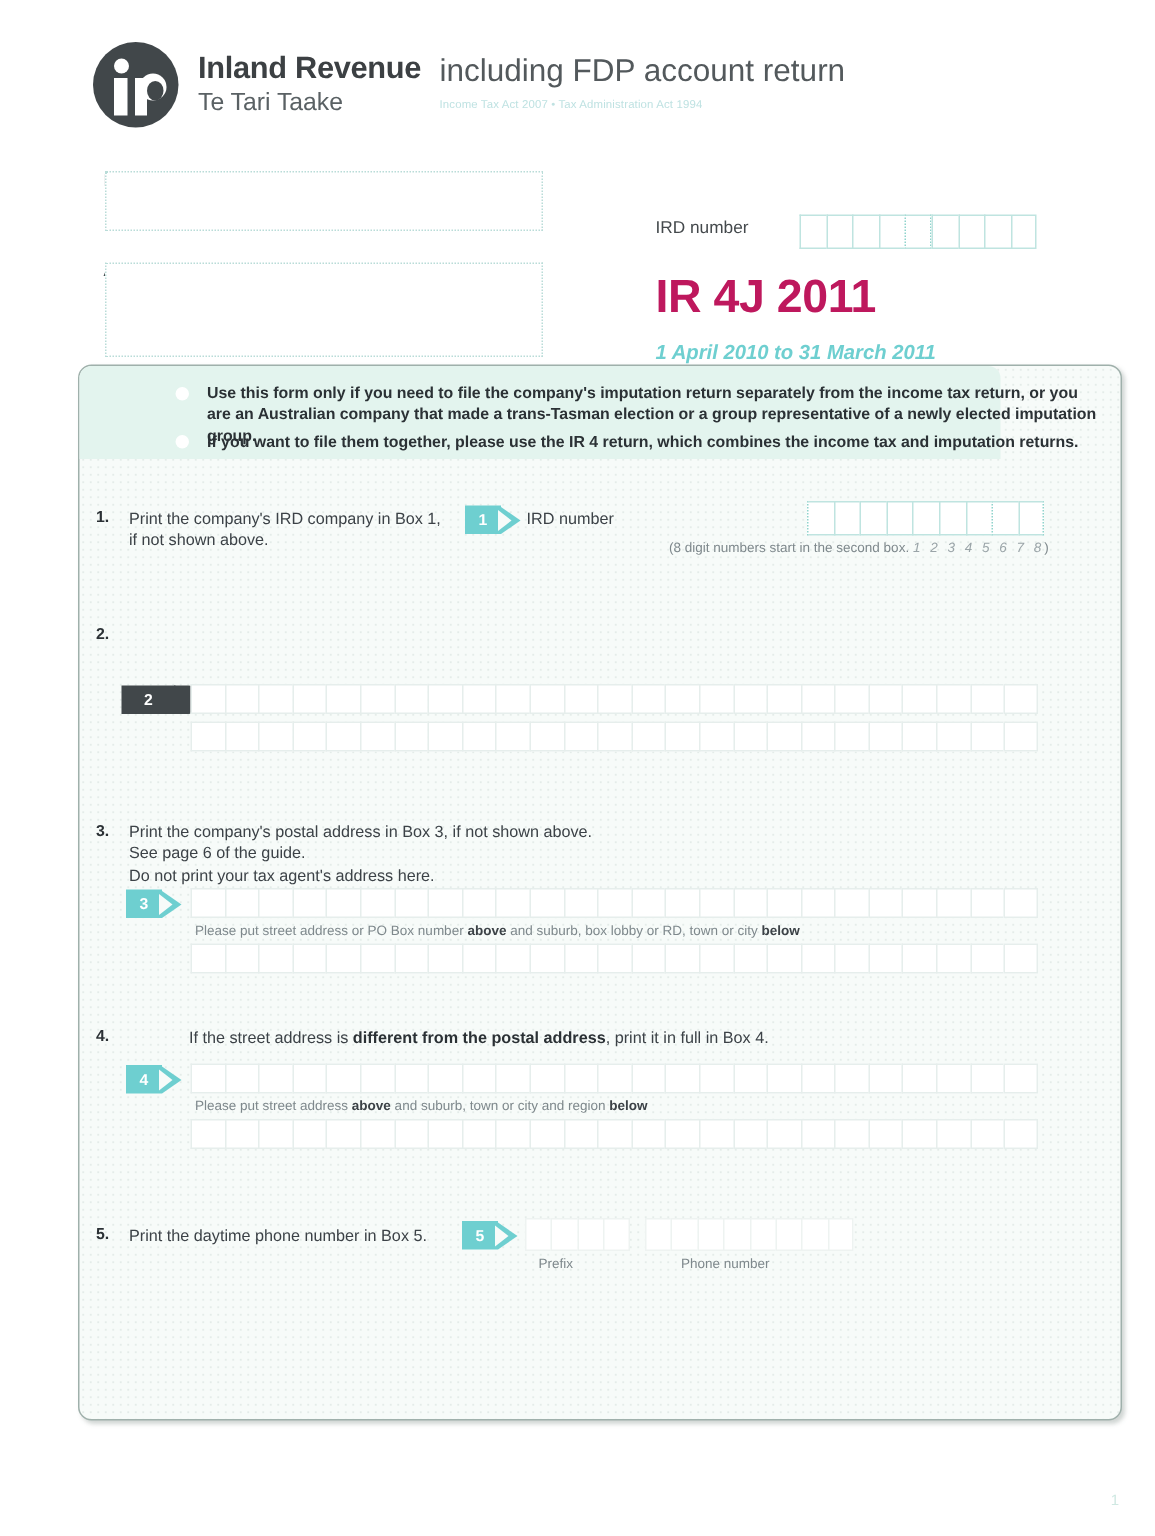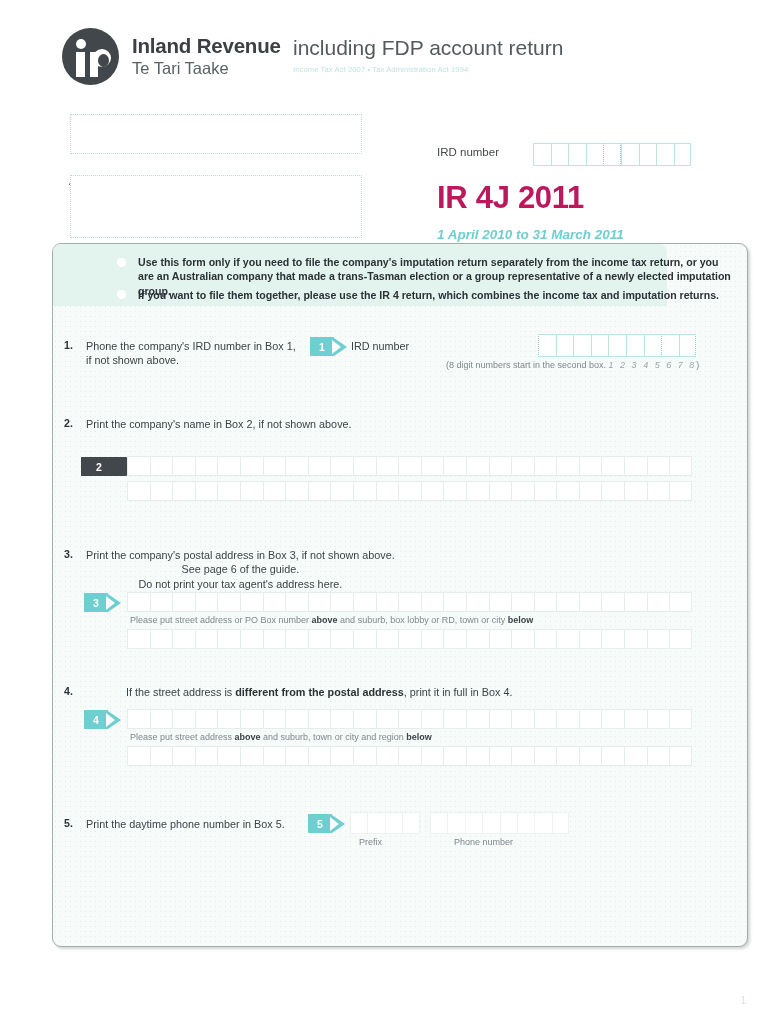--- a/index.html
+++ b/index.html
@@ -355,21 +355,21 @@
 
   <div id="banner">
     <div class="bullet" id="bullet-1"></div>
     <div class="banner-line" id="banner-line-1">Use this form only if you need to file the company's imputation return separately from the income tax return, or you are an Australian company that made a trans-Tasman election or a group representative of a newly elected imputation group.</div>
     <div class="bullet" id="bullet-2"></div>
     <div class="banner-line" id="banner-line-2">If you want to file them together, please use the IR 4 return, which combines the income tax and imputation returns.</div>
   </div>
 
   <div class="q-num" style="left:11px; top:95px;">1.</div>
   <div class="q-text" style="left:33px; top:95px;">
-    <span>Phone the company's IRD number in Box 1,</span><br>
+    <span>Print the company's IRD company in Box 1,</span><br>
     <span>if not shown above.</span>
   </div>
   <div class="tag" style="left:257px; top:93px;">
     <div class="tag-box">1</div>
     <div class="tag-arrow"></div>
   </div>
   <div class="q-text" style="left:298px; top:95px;">IRD number</div>
   <div class="cellrow" style="position:absolute; left:485px; top:90px;">
     <div class="cell dotl"></div>
       <div class="cell"></div>
@@ -380,21 +380,20 @@
       <div class="cell"></div>
     <div class="cell dotl"></div>
       <div class="cell dotr"></div>
   </div>
   <div class="hint" style="left:393px; top:116px;">
     <span>(8 digit numbers start in the second box.</span>
     <i>1 2 3 4 5 6 7 8</i><span>)</span>
   </div>
 
   <div class="q-num" style="left:11px; top:173px;">2.</div>
-  <div class="q-text" style="left:33px; top:173px;">Print the company's name in Box 2, if not shown above.</div>
   <div class="tag dark" style="left:28px; top:213px;">
     <div class="tag-box">2</div>
     <div class="tag-cap"></div>
   </div>
   <div class="wgrid" style="left:74px; top:212px;">
     <div class="wcell"></div>
       <div class="wcell"></div>
       <div class="wcell"></div>
       <div class="wcell"></div>
       <div class="wcell"></div>
@@ -441,21 +440,21 @@
       <div class="wcell"></div>
       <div class="wcell"></div>
     <div class="wcell"></div>
       <div class="wcell"></div>
       <div class="wcell"></div>
       <div class="wcell"></div>
       <div class="wcell"></div>
   </div>
 
   <div class="q-num" style="left:11px; top:304px;">3.</div>
-  <div class="q-text" style="left:33px; top:304px;text-align:center;">
+  <div class="q-text" style="left:33px; top:304px;">
     <span>Print the company's postal address in Box 3, if not shown above.</span><br>
     <span>See page 6 of the guide.</span><br>
     <span>Do not print your tax agent's address here.</span>
   </div>
   <div class="tag" style="left:31px; top:349px;">
     <div class="tag-box">3</div>
     <div class="tag-arrow"></div>
   </div>
   <div class="wgrid" style="left:74px; top:348px;">
     <div class="wcell"></div>

